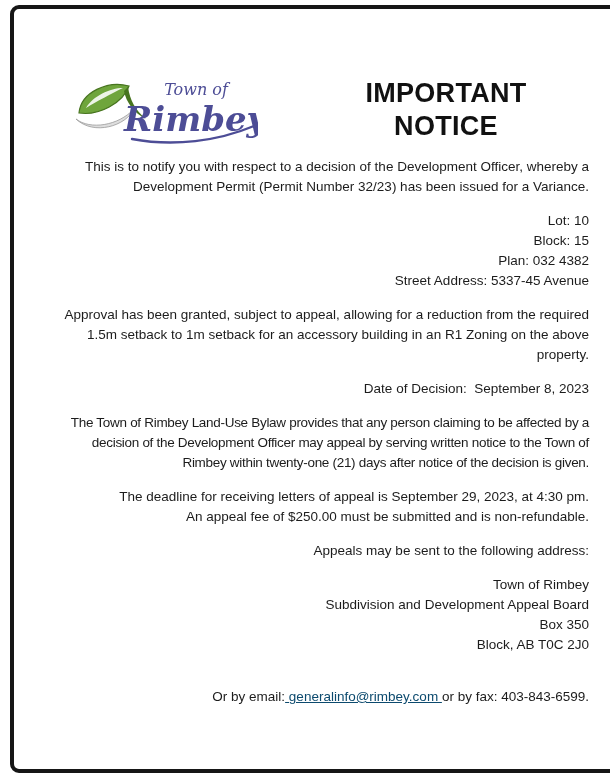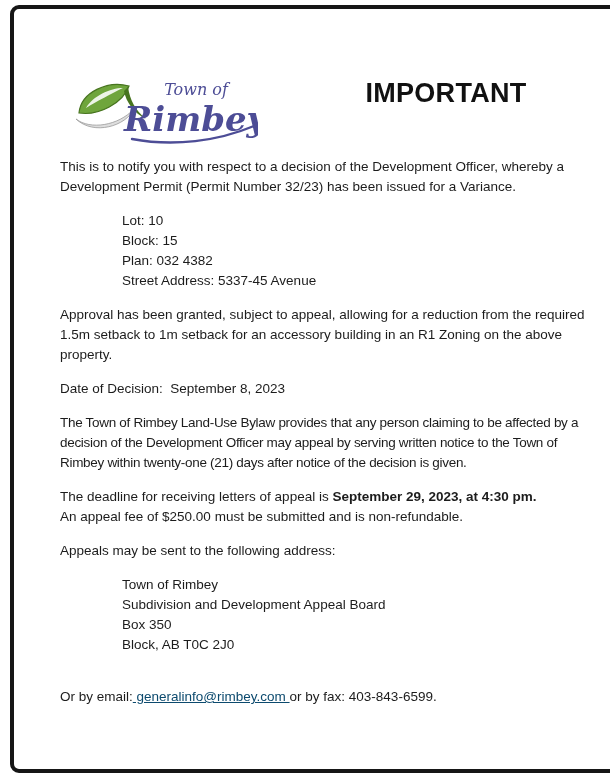--- a/index.html
+++ b/index.html
@@ -30,26 +30,27 @@
     font-size: 27px;
     font-weight: bold;
     line-height: 33px;
     color: #111111;
     letter-spacing: 0.3px;
   }
   .para {
     margin: 0 0 14px 0;
     font-size: 13.5px;
     line-height: 20px;
+    text-align: right;
   }
   .pre { white-space: pre-wrap; }
   .condensed { letter-spacing: -0.3px; }
   .indent { margin-left: 62px; }
   .addr-block { margin-bottom: 32px; }
-  .bold { font-weight: bold; }
+  .bold { font-weight: normal; }
   .email-link {
     text-decoration: underline;
     white-space: pre-wrap;
     cursor: pointer;
   }
 </style>
 </head>
 <body>
 
 <div class="sheet">
@@ -68,20 +69,21 @@
 
         <text x="130" y="22" text-anchor="middle" font-family="DejaVu Serif, serif" font-style="italic" font-size="16" fill="#4d4d96">Town of</text>
 
         <text x="58" y="58" font-family="DejaVu Serif, serif" font-style="italic" font-weight="bold" font-size="34" fill="#4d4d96">Rimbey</text>
 
         <path d="M66,66 C108,74 152,68 188,53" fill="none" stroke="#4d4d96" stroke-width="2.4" stroke-linecap="round"></path>
       </svg>
 
       <div class="title">
         <div>IMPORTANT</div>
+        <div>NOTICE</div>
       </div>
     </div>
 
     <p class="para">This is to notify you with respect to a decision of the Development Officer, whereby a Development Permit (Permit Number 32/23) has been issued for a Variance.</p>
 
     <div class="para indent">
       <div>Lot: 10</div>
       <div>Block: 15</div>
       <div>Plan: 032 4382</div>
       <div>Street Address: 5337-45 Avenue</div>

